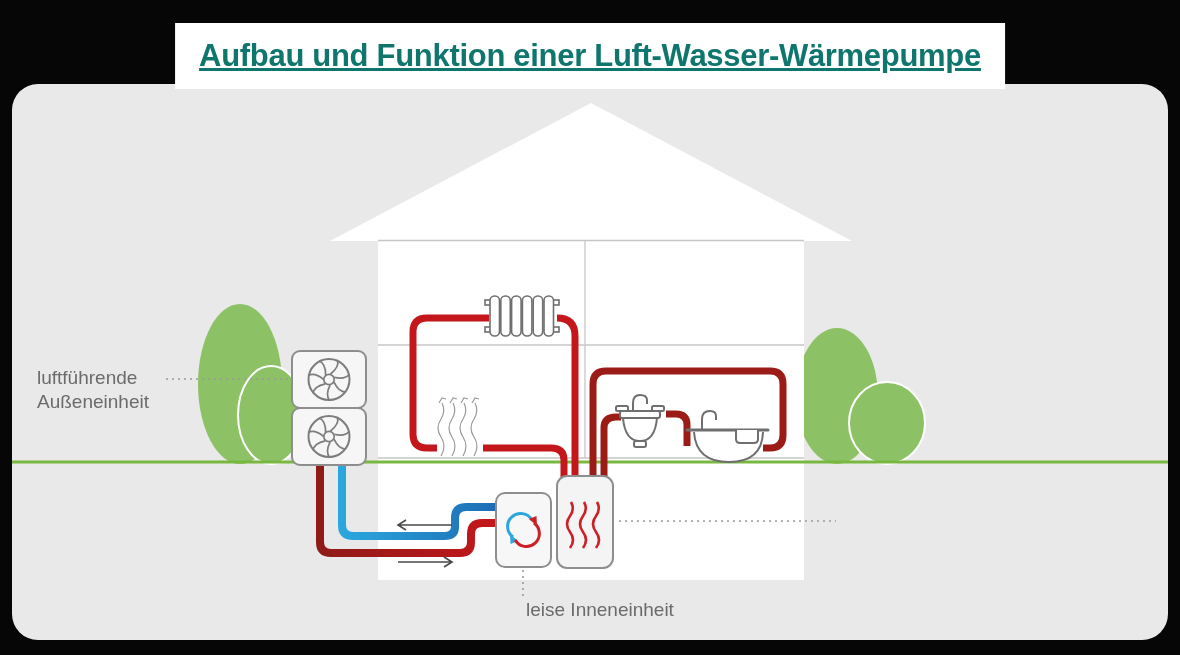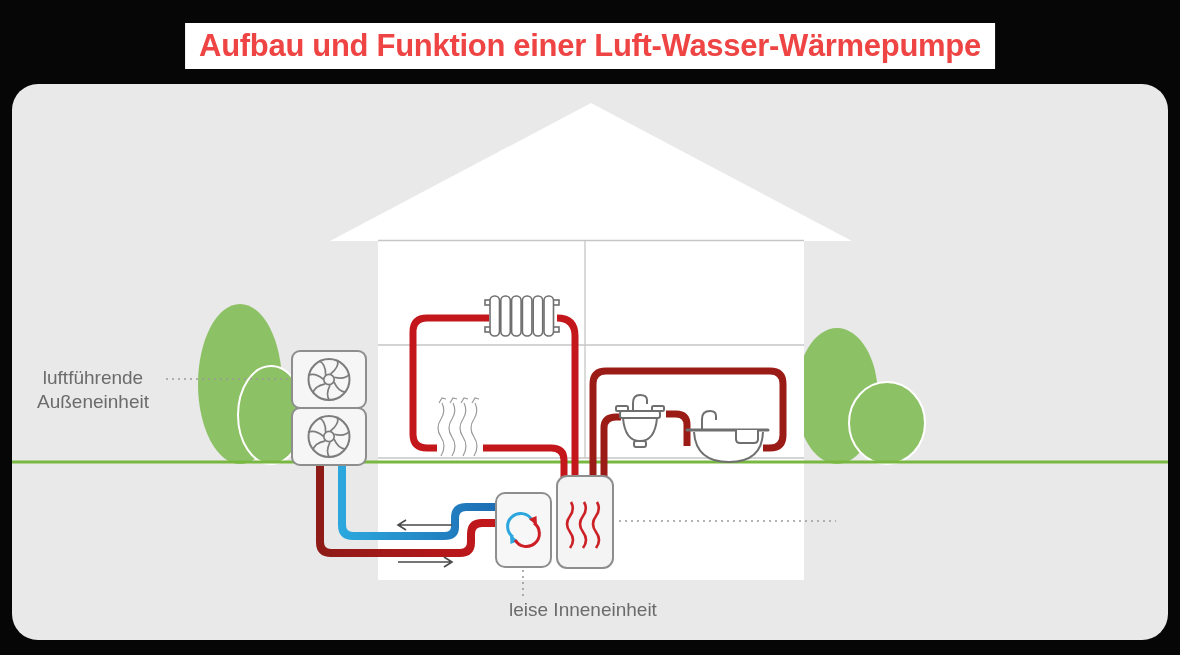--- a/index.html
+++ b/index.html
@@ -1,29 +1,29 @@
 <!DOCTYPE html>
 <html><head>
 <meta charset="utf-8">
 <style>
   html,body{margin:0;padding:0;background:#000;}
   #stage{position:relative;width:1180px;height:655px;background:#060606;overflow:hidden;
          font-family:"Liberation Sans",sans-serif;}
   
   #title-box{position:absolute;top:23px;left:50%;transform:translateX(-50%);
              background:#ffffff;padding:5px 14px;white-space:nowrap;}
-  #title-box h1{margin:0;font-size:31px;font-weight:bold;letter-spacing:-0.3px;
-                color:#ef4444;font-family:"Liberation Sans",sans-serif;}
+  #title-box h1{margin:10px;font-size:31px;font-weight:bold;letter-spacing:-0.3px;
+                color:#0f766e;font-family:"Liberation Sans",sans-serif;text-decoration:underline;}
   
   svg.diagram{position:absolute;left:0;top:0;}
   
   .lbl{position:absolute;color:#6b6b6b;font-size:19px;line-height:24px;}
-  #label-outdoor{left:37px;top:366px;text-align:center;}
+  #label-outdoor{left:37px;top:366px;}
   #label-tank{left:846px;top:509px;}
-  #label-indoor{left:509px;top:598px;}
+  #label-indoor{left:526px;top:598px;}
 </style>
 </head>
 <body>
 
 <div id="stage">
 
   <svg class="diagram" width="1180" height="655" viewBox="0 0 1180 655">
     <defs>
       <linearGradient id="gradRed" x1="320" y1="0" x2="496" y2="0" gradientUnits="userSpaceOnUse">
         <stop offset="0" stop-color="#8e1b17"></stop>

